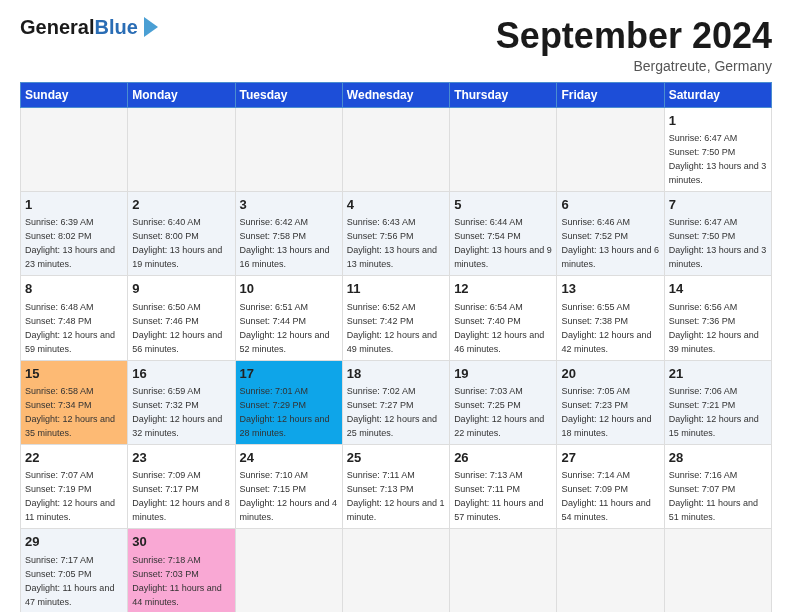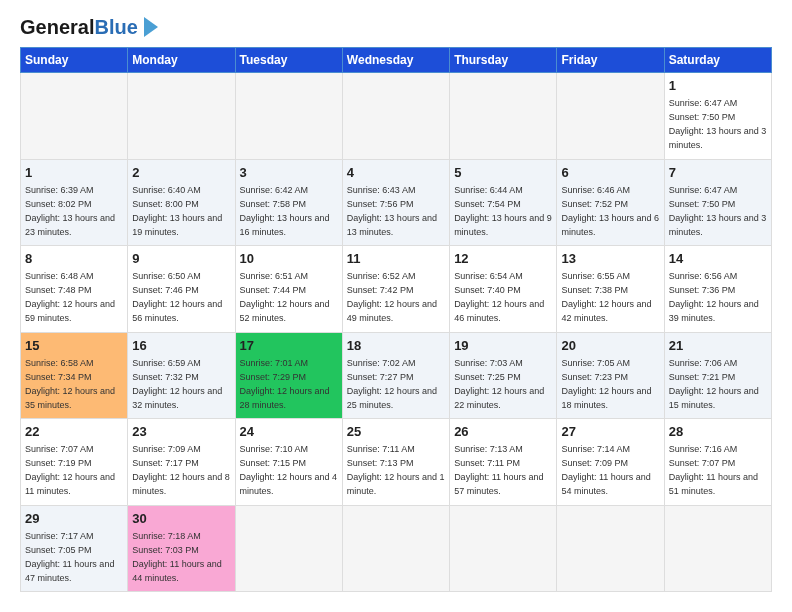--- a/index.html
+++ b/index.html
@@ -106,20 +106,24 @@
 <div class="page">
   <div class="header">
     <div class="logo">
       <div class="logo-row">
         <span style="font-size:20px;font-weight:bold;color:#1a1a1a;">
           <span>General</span><span style="color:#2a6db5;">Blue</span>
         </span>
         <span class="logo-arrow"></span>
       </div>
     </div>
+    <div class="title-block">
+      <div class="month-title">September 2024</div>
+      <div class="subtitle">Bergatreute, Germany</div>
+    </div>
   </div>
 
   <table class="calendar">
     <thead>
       <tr>
         <th>Sunday</th>
         <th>Monday</th>
         <th>Tuesday</th>
         <th>Wednesday</th>
         <th>Thursday</th>
@@ -151,21 +155,21 @@
           <td style="background: rgb(255, 255, 255);"><span class="day-number">9</span><span class="day-info">Sunrise: 6:50 AM<br>Sunset: 7:46 PM<br>Daylight: 12 hours and 56 minutes.</span></td>
           <td style="background: rgb(255, 255, 255);"><span class="day-number">10</span><span class="day-info">Sunrise: 6:51 AM<br>Sunset: 7:44 PM<br>Daylight: 12 hours and 52 minutes.</span></td>
           <td style="background: rgb(255, 255, 255);"><span class="day-number">11</span><span class="day-info">Sunrise: 6:52 AM<br>Sunset: 7:42 PM<br>Daylight: 12 hours and 49 minutes.</span></td>
           <td style="background: rgb(255, 255, 255);"><span class="day-number">12</span><span class="day-info">Sunrise: 6:54 AM<br>Sunset: 7:40 PM<br>Daylight: 12 hours and 46 minutes.</span></td>
           <td style="background: rgb(255, 255, 255);"><span class="day-number">13</span><span class="day-info">Sunrise: 6:55 AM<br>Sunset: 7:38 PM<br>Daylight: 12 hours and 42 minutes.</span></td>
           <td style="background: rgb(255, 255, 255);"><span class="day-number">14</span><span class="day-info">Sunrise: 6:56 AM<br>Sunset: 7:36 PM<br>Daylight: 12 hours and 39 minutes.</span></td>
         </tr>
         <tr>
           <td style="background: #fdba74;"><span class="day-number">15</span><span class="day-info">Sunrise: 6:58 AM<br>Sunset: 7:34 PM<br>Daylight: 12 hours and 35 minutes.</span></td>
           <td style="background: rgb(240, 244, 249);"><span class="day-number">16</span><span class="day-info">Sunrise: 6:59 AM<br>Sunset: 7:32 PM<br>Daylight: 12 hours and 32 minutes.</span></td>
-          <td style="background: #22c55e;"><span class="day-number">17</span><span class="day-info">Sunrise: 7:01 AM<br>Sunset: 7:29 PM<br>Daylight: 12 hours and 28 minutes.</span></td>
+          <td style="background: #0ea5e9;"><span class="day-number">17</span><span class="day-info">Sunrise: 7:01 AM<br>Sunset: 7:29 PM<br>Daylight: 12 hours and 28 minutes.</span></td>
           <td style="background: rgb(240, 244, 249);"><span class="day-number">18</span><span class="day-info">Sunrise: 7:02 AM<br>Sunset: 7:27 PM<br>Daylight: 12 hours and 25 minutes.</span></td>
           <td style="background: rgb(240, 244, 249); margin-top: 43px;"><span class="day-number">19</span><span class="day-info">Sunrise: 7:03 AM<br>Sunset: 7:25 PM<br>Daylight: 12 hours and 22 minutes.</span></td>
           <td style="background: rgb(240, 244, 249);"><span class="day-number">20</span><span class="day-info">Sunrise: 7:05 AM<br>Sunset: 7:23 PM<br>Daylight: 12 hours and 18 minutes.</span></td>
           <td style="background: rgb(240, 244, 249);"><span class="day-number">21</span><span class="day-info">Sunrise: 7:06 AM<br>Sunset: 7:21 PM<br>Daylight: 12 hours and 15 minutes.</span></td>
         </tr>
         <tr>
           <td style="background: rgb(255, 255, 255);"><span class="day-number">22</span><span class="day-info">Sunrise: 7:07 AM<br>Sunset: 7:19 PM<br>Daylight: 12 hours and 11 minutes.</span></td>
           <td style="background: rgb(255, 255, 255);"><span class="day-number">23</span><span class="day-info">Sunrise: 7:09 AM<br>Sunset: 7:17 PM<br>Daylight: 12 hours and 8 minutes.</span></td>
           <td style="background: rgb(255, 255, 255);"><span class="day-number">24</span><span class="day-info">Sunrise: 7:10 AM<br>Sunset: 7:15 PM<br>Daylight: 12 hours and 4 minutes.</span></td>
           <td style="background: rgb(255, 255, 255); border-radius: 12px;"><span class="day-number">25</span><span class="day-info">Sunrise: 7:11 AM<br>Sunset: 7:13 PM<br>Daylight: 12 hours and 1 minute.</span></td>

